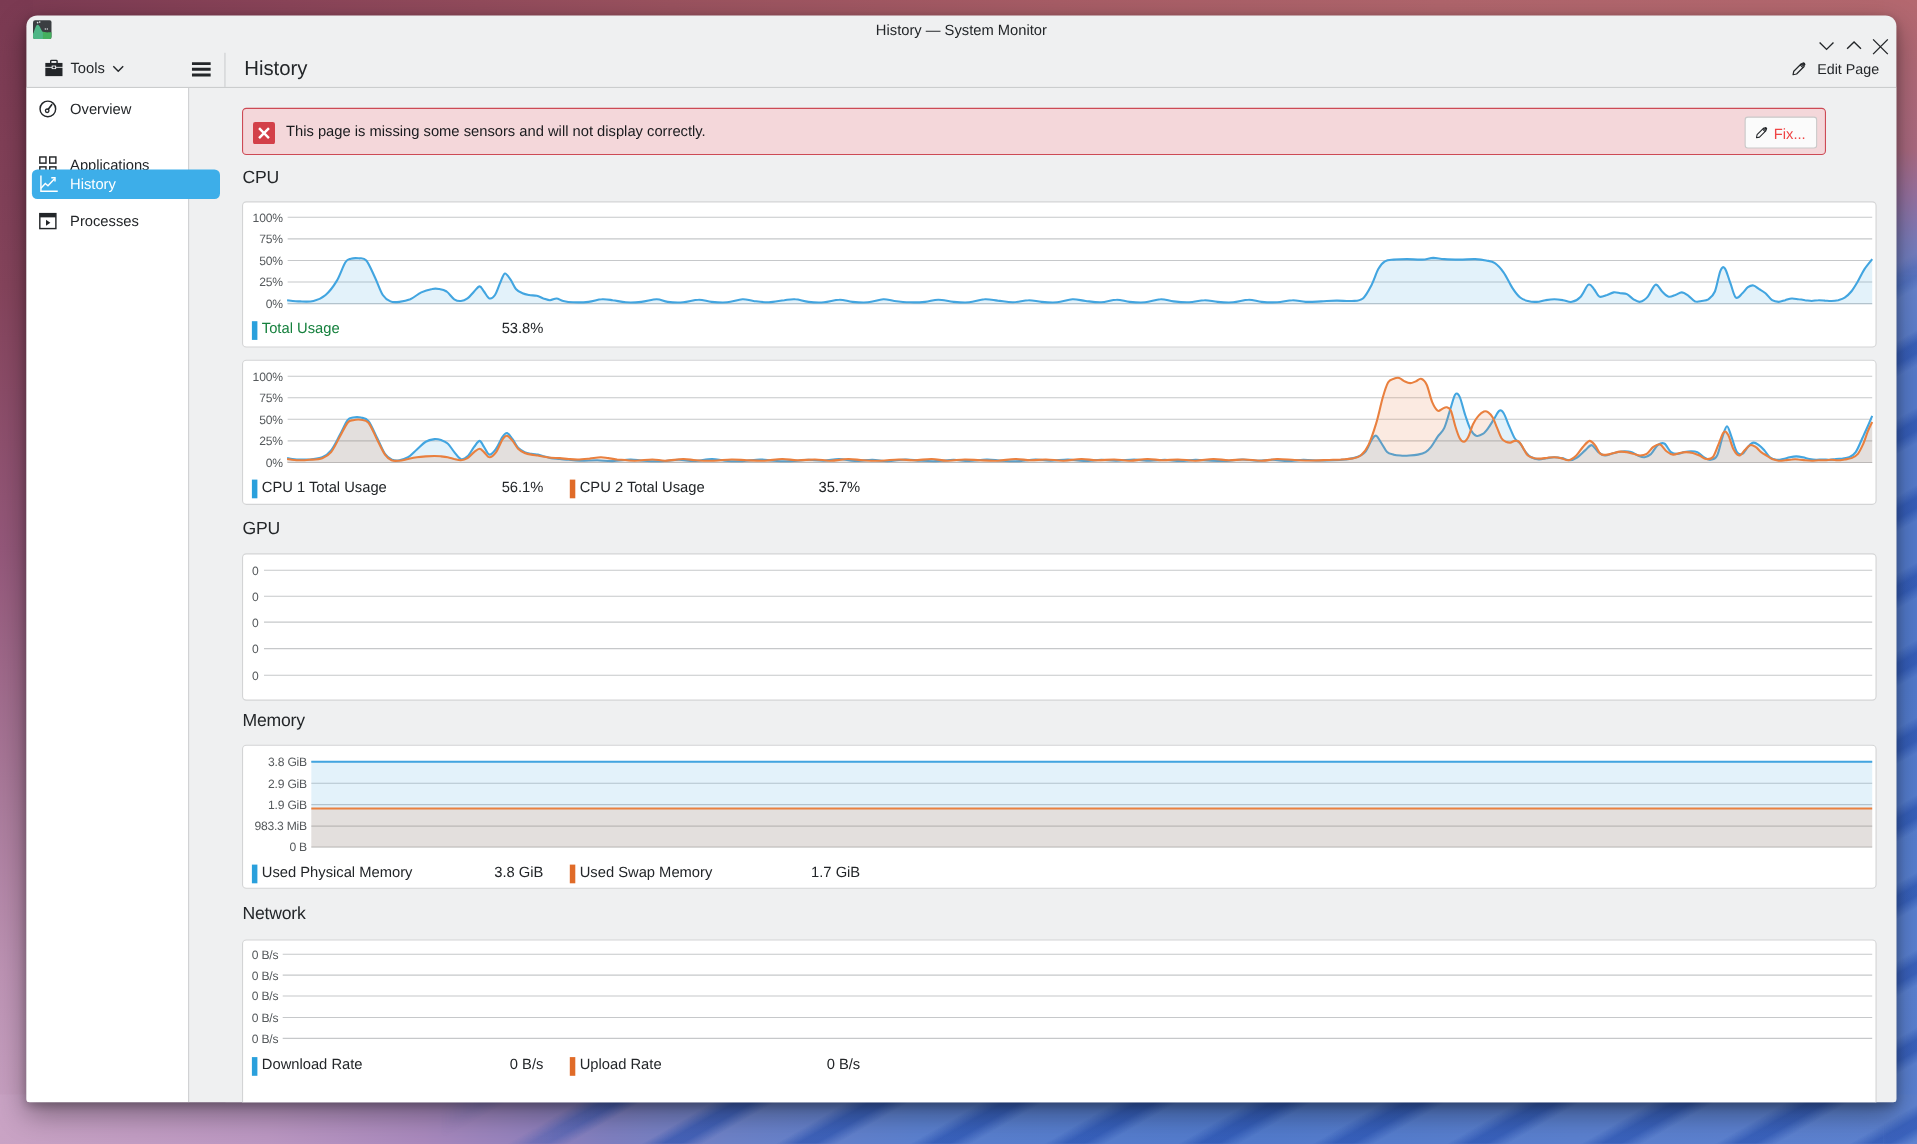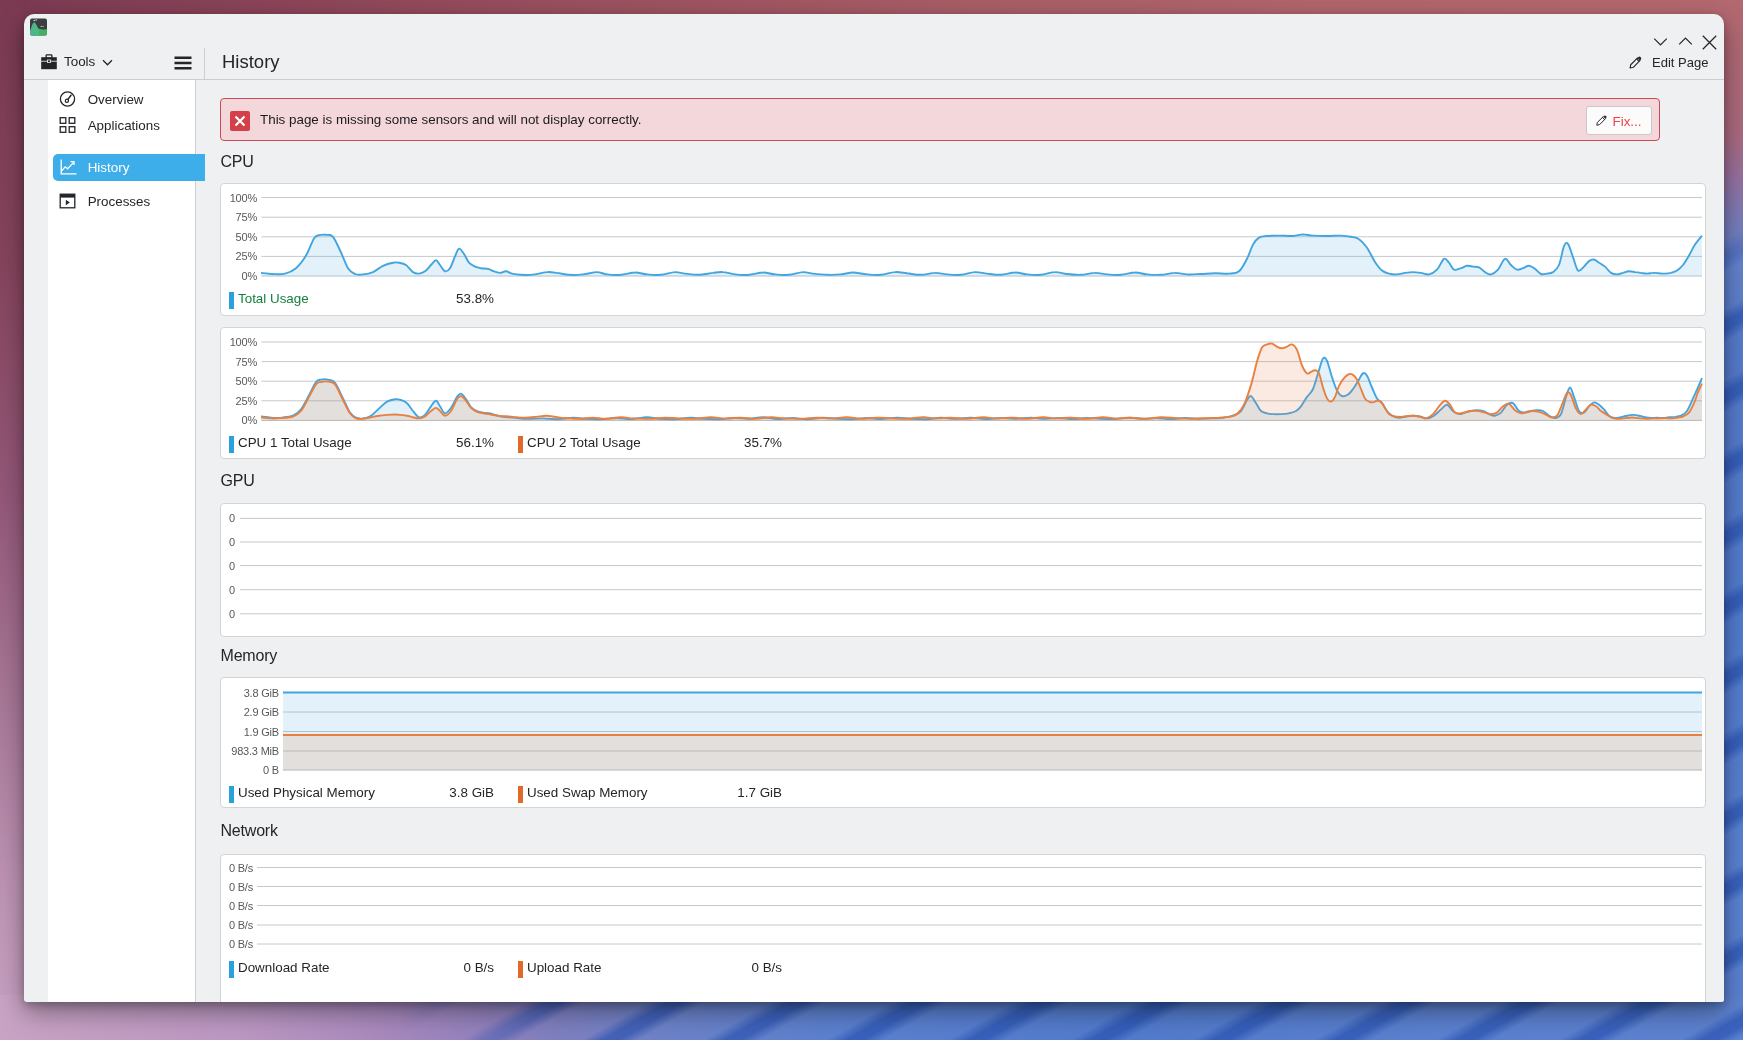--- a/index.html
+++ b/index.html
@@ -20,21 +20,21 @@
   mask-image: linear-gradient(180deg, transparent 215px, black 300px); }
 .str-b { position:absolute; left:0; right:30px; bottom:0; height:45px;
   -webkit-mask-image: linear-gradient(90deg, transparent 400px, black 570px);
   mask-image: linear-gradient(90deg, transparent 400px, black 570px); }
 .win { position:absolute; left:24px; top:14px; width:1700px; height:988px;
   background:#eff0f1; border-radius:10px 10px 3px 3px; box-shadow: 0 10px 26px rgba(0,0,0,0.38), 0 3px 9px rgba(0,0,0,0.22);
   overflow:hidden; }
 .titlebar { position:absolute; left:0; top:0; width:100%; height:30px; }
 .title { position:absolute; left:0; right:0; top:5.5px; text-align:center; font-size:13.4px; color:#232629; }
 .toolbar-sep { position:absolute; left:0; top:65px; width:100%; height:1px; background:#cbcdce; }
-.sidebar { position:absolute; left:0; top:66px; width:148px; bottom:0; background:#ffffff; border-right:1px solid #ccced0;margin-left:24px; }
+.sidebar { position:absolute; left:0; top:66px; width:148px; bottom:0; background:#ffffff; border-right:1px solid #ccced0; }
 .content { position:absolute; left:181px; top:66px; right:0; bottom:0; background:#eff0f1; }
 .vsep { position:absolute; left:180px; top:34px; width:1px; height:31px; background:#ccced0; }
 .item { position:absolute; left:4.7px; width:171px; height:27px; border-radius:5px; }
 .item .ic { position:absolute; left:6.7px; top:50%; transform:translateY(-50%); }
 .item .tx { position:absolute; left:35px; top:50%; transform:translateY(-50%); font-size:13.4px; color:#232629; }
 .card { position:absolute; background:#ffffff; border:1px solid #d3d4d5; border-radius:4px; }
 .cardin { position:absolute; inset:0;border-radius:24px; }
 .h2 { position:absolute; font-size:16px; color:#232629; letter-spacing:-0.2px; }
 </style></head>
 <body>
@@ -51,20 +51,21 @@
         <svg width="17" height="18" viewBox="0 0 17 18">
           <rect x="0" y="0.5" width="17" height="17" rx="2" fill="#3a3e41"></rect>
           <path d="M0 12.5 C3 11 5 10.2 7.5 10.6 C10 11 12 11.6 14 11.4 C15.2 11.3 16.2 11.1 17 11.4 L17 15.5 a2 2 0 0 1 -2 2 L2 17.5 a2 2 0 0 1 -2 -2 Z" fill="#44b05e"></path>
           <path d="M0 13.5 C1.2 10.5 2.4 4.6 4.2 4.6 C6 4.6 6.8 8.5 9 11.5 L9 17.5 L2 17.5 a2 2 0 0 1 -2 -2 Z" fill="#4fb687"></path>
           <circle cx="4.2" cy="2.6" r="0.75" fill="#dfe2e5"></circle>
           <circle cx="6.1" cy="2.1" r="0.75" fill="#dfe2e5"></circle>
           <circle cx="11.2" cy="8.3" r="0.65" fill="#dfe2e5"></circle>
           <circle cx="13" cy="8.3" r="0.65" fill="#dfe2e5"></circle>
         </svg>
       </div>
+    <div class="title">History — System Monitor</div>
     <div style="position:absolute;left:1629px;top:20px;">
         <svg width="15" height="15" viewBox="0 0 15 15">
           <path d="M1.2 4.6 L7.5 10.9 L13.8 4.6" fill="none" stroke="#232629" stroke-width="1.25"></path>
         </svg>
       </div>
     <div style="position:absolute;left:1654px;top:20px;">
         <svg width="15" height="15" viewBox="0 0 15 15">
           <path d="M1.2 10.4 L7.5 4.1 L13.8 10.4" fill="none" stroke="#232629" stroke-width="1.25"></path>
         </svg>
       </div>
@@ -117,21 +118,21 @@
     <div class="item" style="top:5.3px;">
         <span class="ic">
           <svg width="17" height="17" viewBox="0 0 17 17">
             <circle cx="8.5" cy="8.5" r="7.1" fill="none" stroke="#232629" stroke-width="1.3"></circle>
             <path d="M8.9 8.9 L12 4.7" stroke="#232629" stroke-width="1.5" fill="none" stroke-linecap="round"></path>
             <circle cx="7.9" cy="10.2" r="1.6" fill="none" stroke="#232629" stroke-width="1.2"></circle>
           </svg>
         </span>
         <span class="tx">Overview</span>
       </div>
-    <div class="item" style="top:31px;text-decoration:underline;">
+    <div class="item" style="top:56px;text-decoration:underline;">
         <span class="ic">
           <svg width="17" height="17" viewBox="0 0 17 17">
             <g fill="none" stroke="#232629" stroke-width="1.3">
               <rect x="1.2" y="1.2" width="5.6" height="5.6"></rect>
               <rect x="10.2" y="1.2" width="5.6" height="5.6"></rect>
               <rect x="1.2" y="10.2" width="5.6" height="5.6"></rect>
               <rect x="10.2" y="10.2" width="5.6" height="5.6"></rect>
             </g>
           </svg>
         </span>

